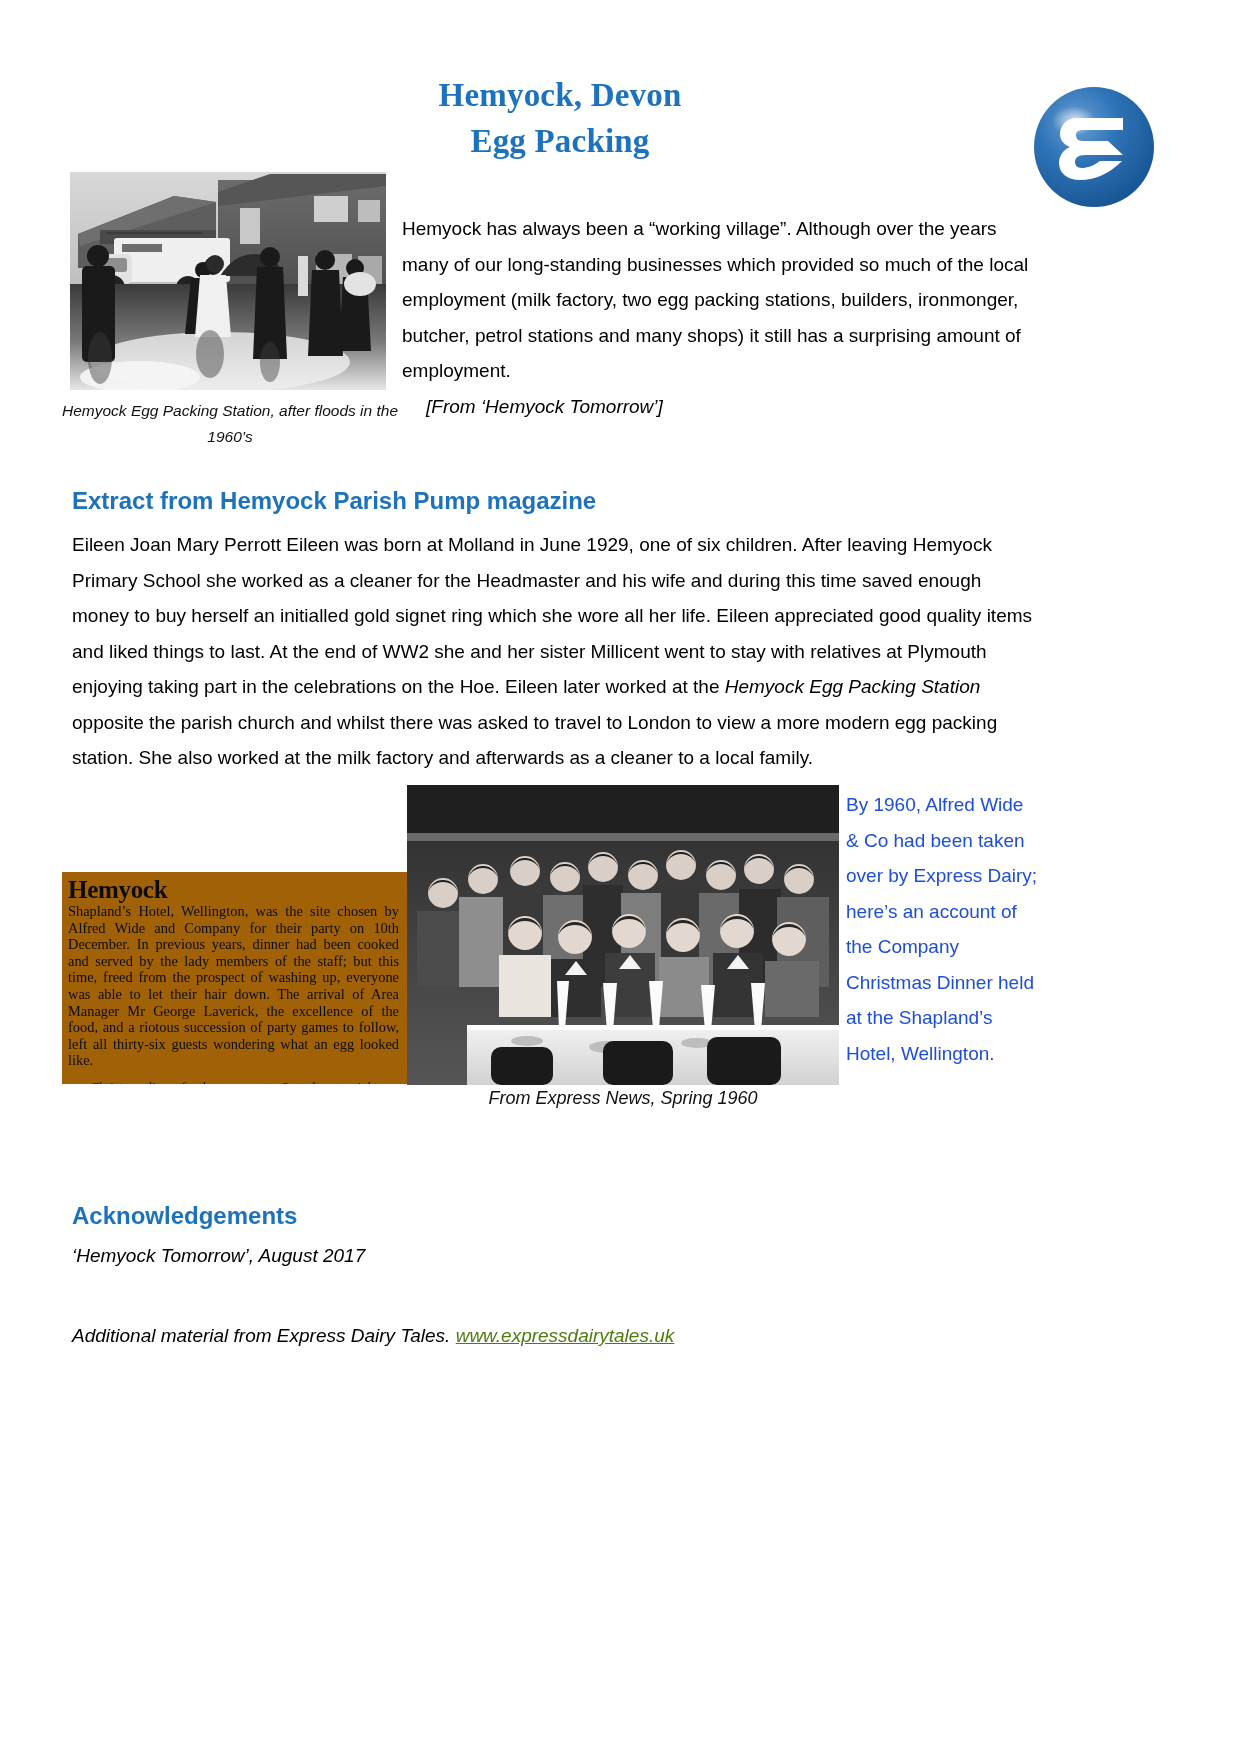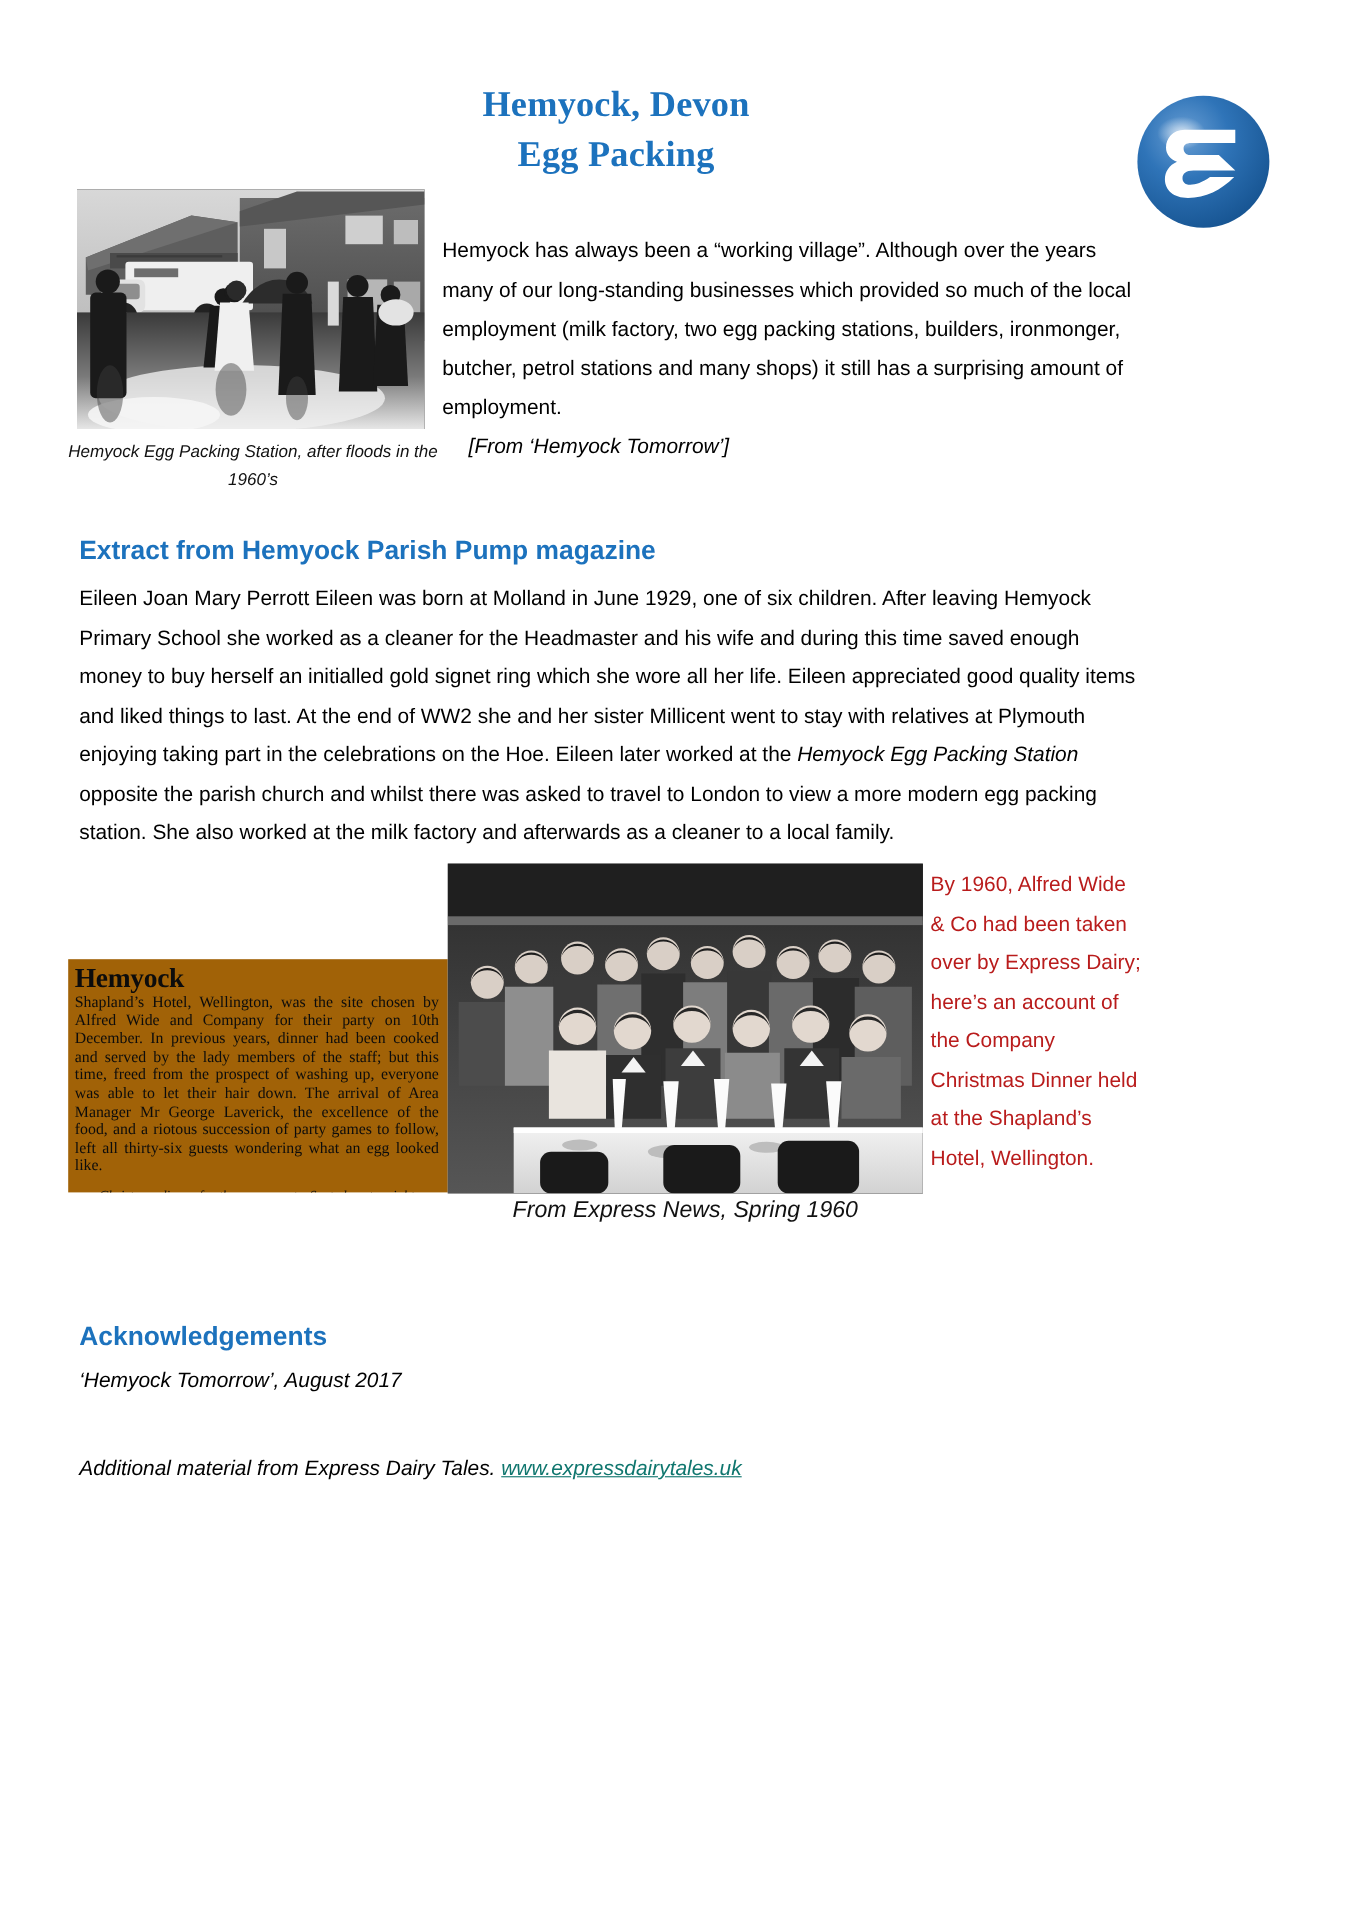--- a/index.html
+++ b/index.html
@@ -156,49 +156,49 @@
     overflow: hidden;
     background: #4a4a4a;
   }
   .photo2-cap {
     position: absolute;
     left: 260px;
     top: 1088px;
     width: 726px;
     text-align: center;
     font-style: italic;
-    font-size: 21px;
+    font-size: 18px;
     color: #111;
   }
 
   
   .rightcol {
     position: absolute;
     left: 846px;
     top: 787px;
     width: 195px;
     font-size: 19px;
     line-height: 35.5px;
-    color: #b91c1c;
+    color: #1d4ed8;
   }
 
   
   .ack-line {
     position: absolute;
     left: 72px;
     font-style: italic;
     font-size: 19px;
     line-height: 35px;
     color: #000;
   }
   #ack1 { top: 1238px; }
   #ack2 { top: 1278px; }
   #ack3 { top: 1318px; }
   .ack-link {
-    color: #0f766e;
+    color: #4d7c0f;
     text-decoration: underline;
     font-style: italic;
   }
 
   
   .ph-svg { display: block; width: 100%; height: 100%; }
 </style>
 </head>
 <body>
 

